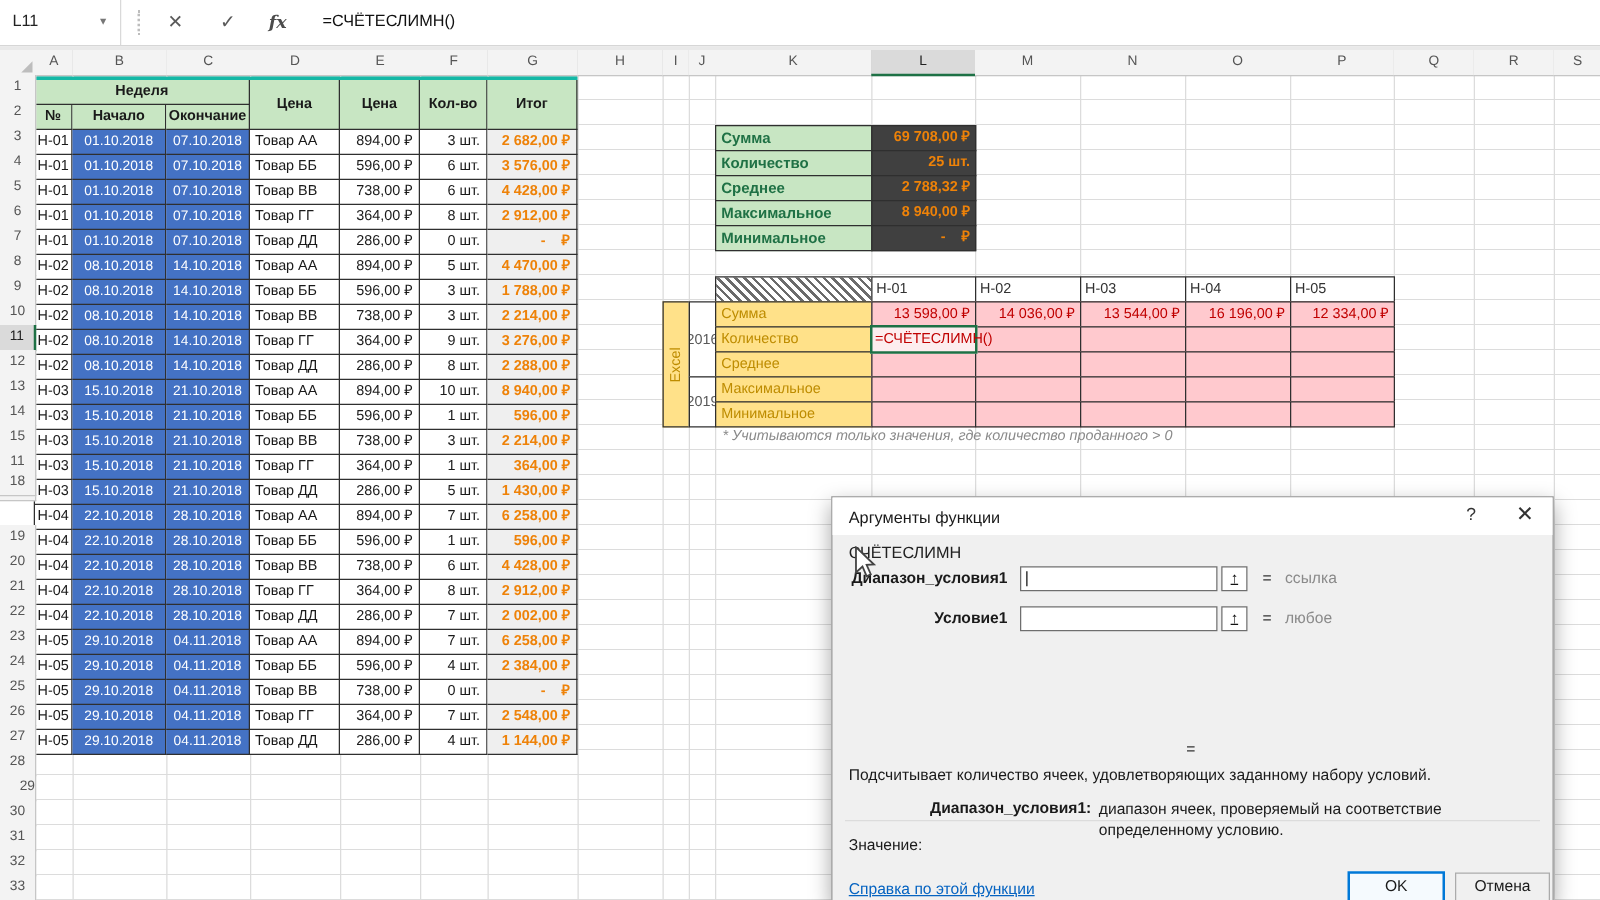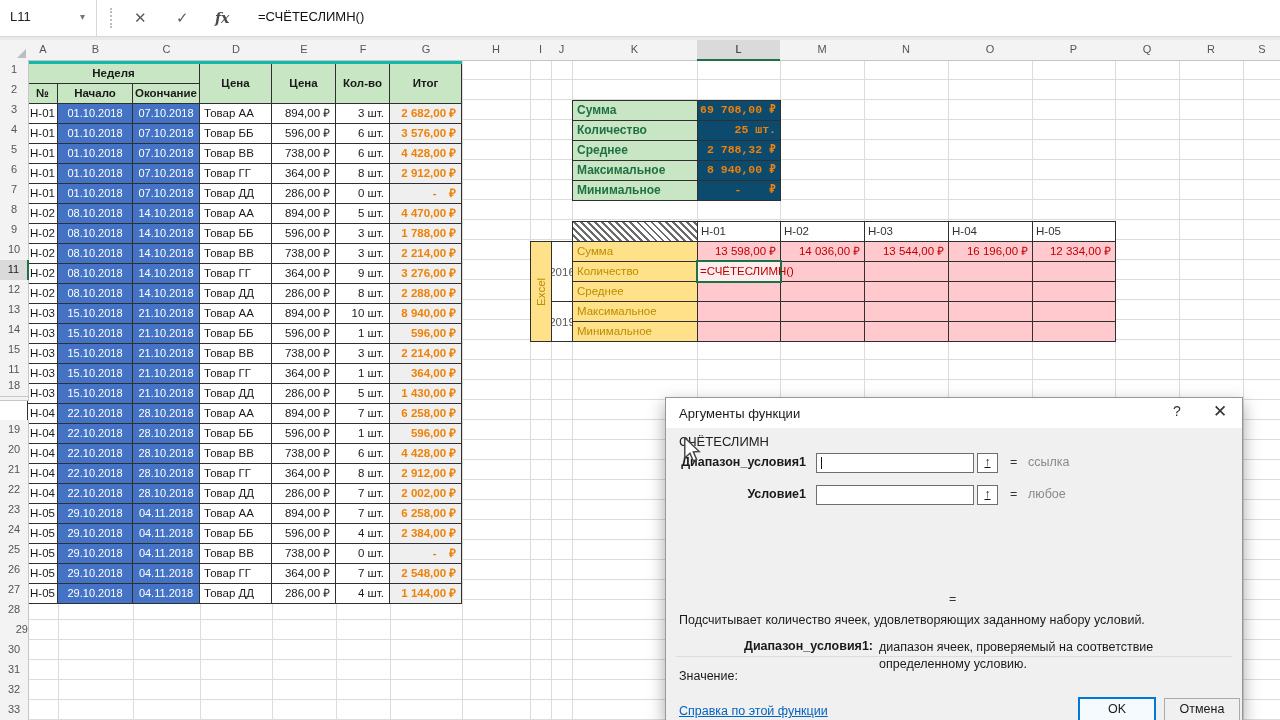--- a/index.html
+++ b/index.html
@@ -51,21 +51,21 @@
   .c-date  { background:#4472C4; color:#fff !important; text-align:center; font-size:11px !important; }
   .c-prod  { background:#fff; padding-left:4px; }
   .c-price { background:#fff; text-align:right; padding-right:5px; }
   .c-qty   { background:#fff; text-align:right; padding-right:5px; }
   .c-total { background:#EFEFEF; text-align:right; padding-right:5px; color:#EE8208 !important; font-weight:bold; }
 
   
   .acell { position:absolute; box-sizing:border-box; border:1px solid #2f2f2f; font-size:11.5px;
            line-height:18px; overflow:hidden; white-space:pre; z-index:1; }
   .sum-label { background:#C8E6C3; color:#1F7145; font-weight:bold; font-size:12px; padding-left:4px; }
-  .sum-value { background:#0c4a6e; color:#EE8208; font-weight:bold; text-align:right; padding-right:4px;font-family:Liberation Mono, monospace; }
+  .sum-value { background:#404040; color:#EE8208; font-weight:bold; text-align:right; padding-right:4px; }
   .pv-hatch { background:repeating-linear-gradient(45deg,#fff 0 3px,#6b6b6b 3px 5px); }
   .pv-weekhdr { background:#fff; color:#333; padding-left:3px; }
   .pv-label { background:#FFE189; color:#BE8C00; padding-left:4px; }
   .pv-val { background:#FFC9CE; color:#C00000; text-align:right; padding-right:4px; }
   .pv-empty { background:#FFC9CE; }
   .pv-year { background:#fff; color:#595959; display:flex; align-items:center; justify-content:center; }
   .pv-excel { background:#FFE189; color:#BE8C00; writing-mode:vertical-rl; transform:rotate(180deg);
               display:flex; align-items:center; justify-content:center; font-size:11.5px; }
   #pivot-edit-cell { position:absolute; left:696px; top:260px; width:86px; height:23px; box-sizing:border-box;
                      border:2px solid #1E7145; background:#FDEDEE; color:#C00000; font-size:11.5px;
@@ -428,20 +428,21 @@
     <div class="acell pv-empty" style="left: 780px; top: 301px; width: 85px; height: 21px;"></div>
     <div class="acell pv-empty" style="left: 864px; top: 301px; width: 85px; height: 21px;"></div>
     <div class="acell pv-empty" style="left: 948px; top: 301px; width: 85px; height: 21px;"></div>
     <div class="acell pv-empty" style="left: 1032px; top: 301px; width: 84px; height: 21px;"></div>
     <div class="acell pv-empty" style="left: 697px; top: 321px; width: 84px; height: 21px;"></div>
     <div class="acell pv-empty" style="left: 780px; top: 321px; width: 85px; height: 21px;"></div>
     <div class="acell pv-empty" style="left: 864px; top: 321px; width: 85px; height: 21px;"></div>
     <div class="acell pv-empty" style="left: 948px; top: 321px; width: 85px; height: 21px;"></div>
     <div class="acell pv-empty" style="left: 1032px; top: 321px; width: 84px; height: 21px;"></div>
     <div id="pivot-edit-cell">=СЧЁТЕСЛИМН()</div>
+    <div id="pivot-footnote">* Учитываются только значения, где количество проданного &gt; 0</div>
     <div id="dialog">
     <div id="dlg-titlebar">
       <span id="dlg-title">Аргументы функции</span>
       <span id="dlg-help">?</span>
       <span id="dlg-close">✕</span>
     </div>
     <div id="dlg-fn">СЧЁТЕСЛИМН</div>
 
     <div class="fld-label" style="top:57px;">Диапазон_условия1</div>
     <div class="fld-input" style="top:55px;">

